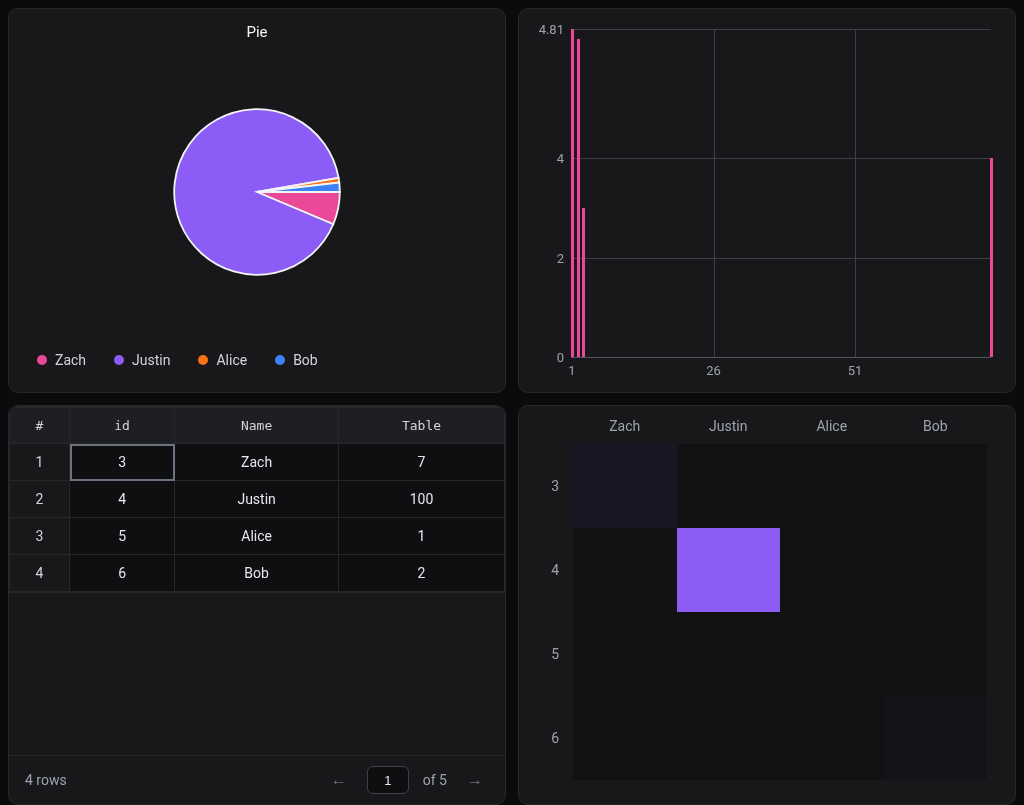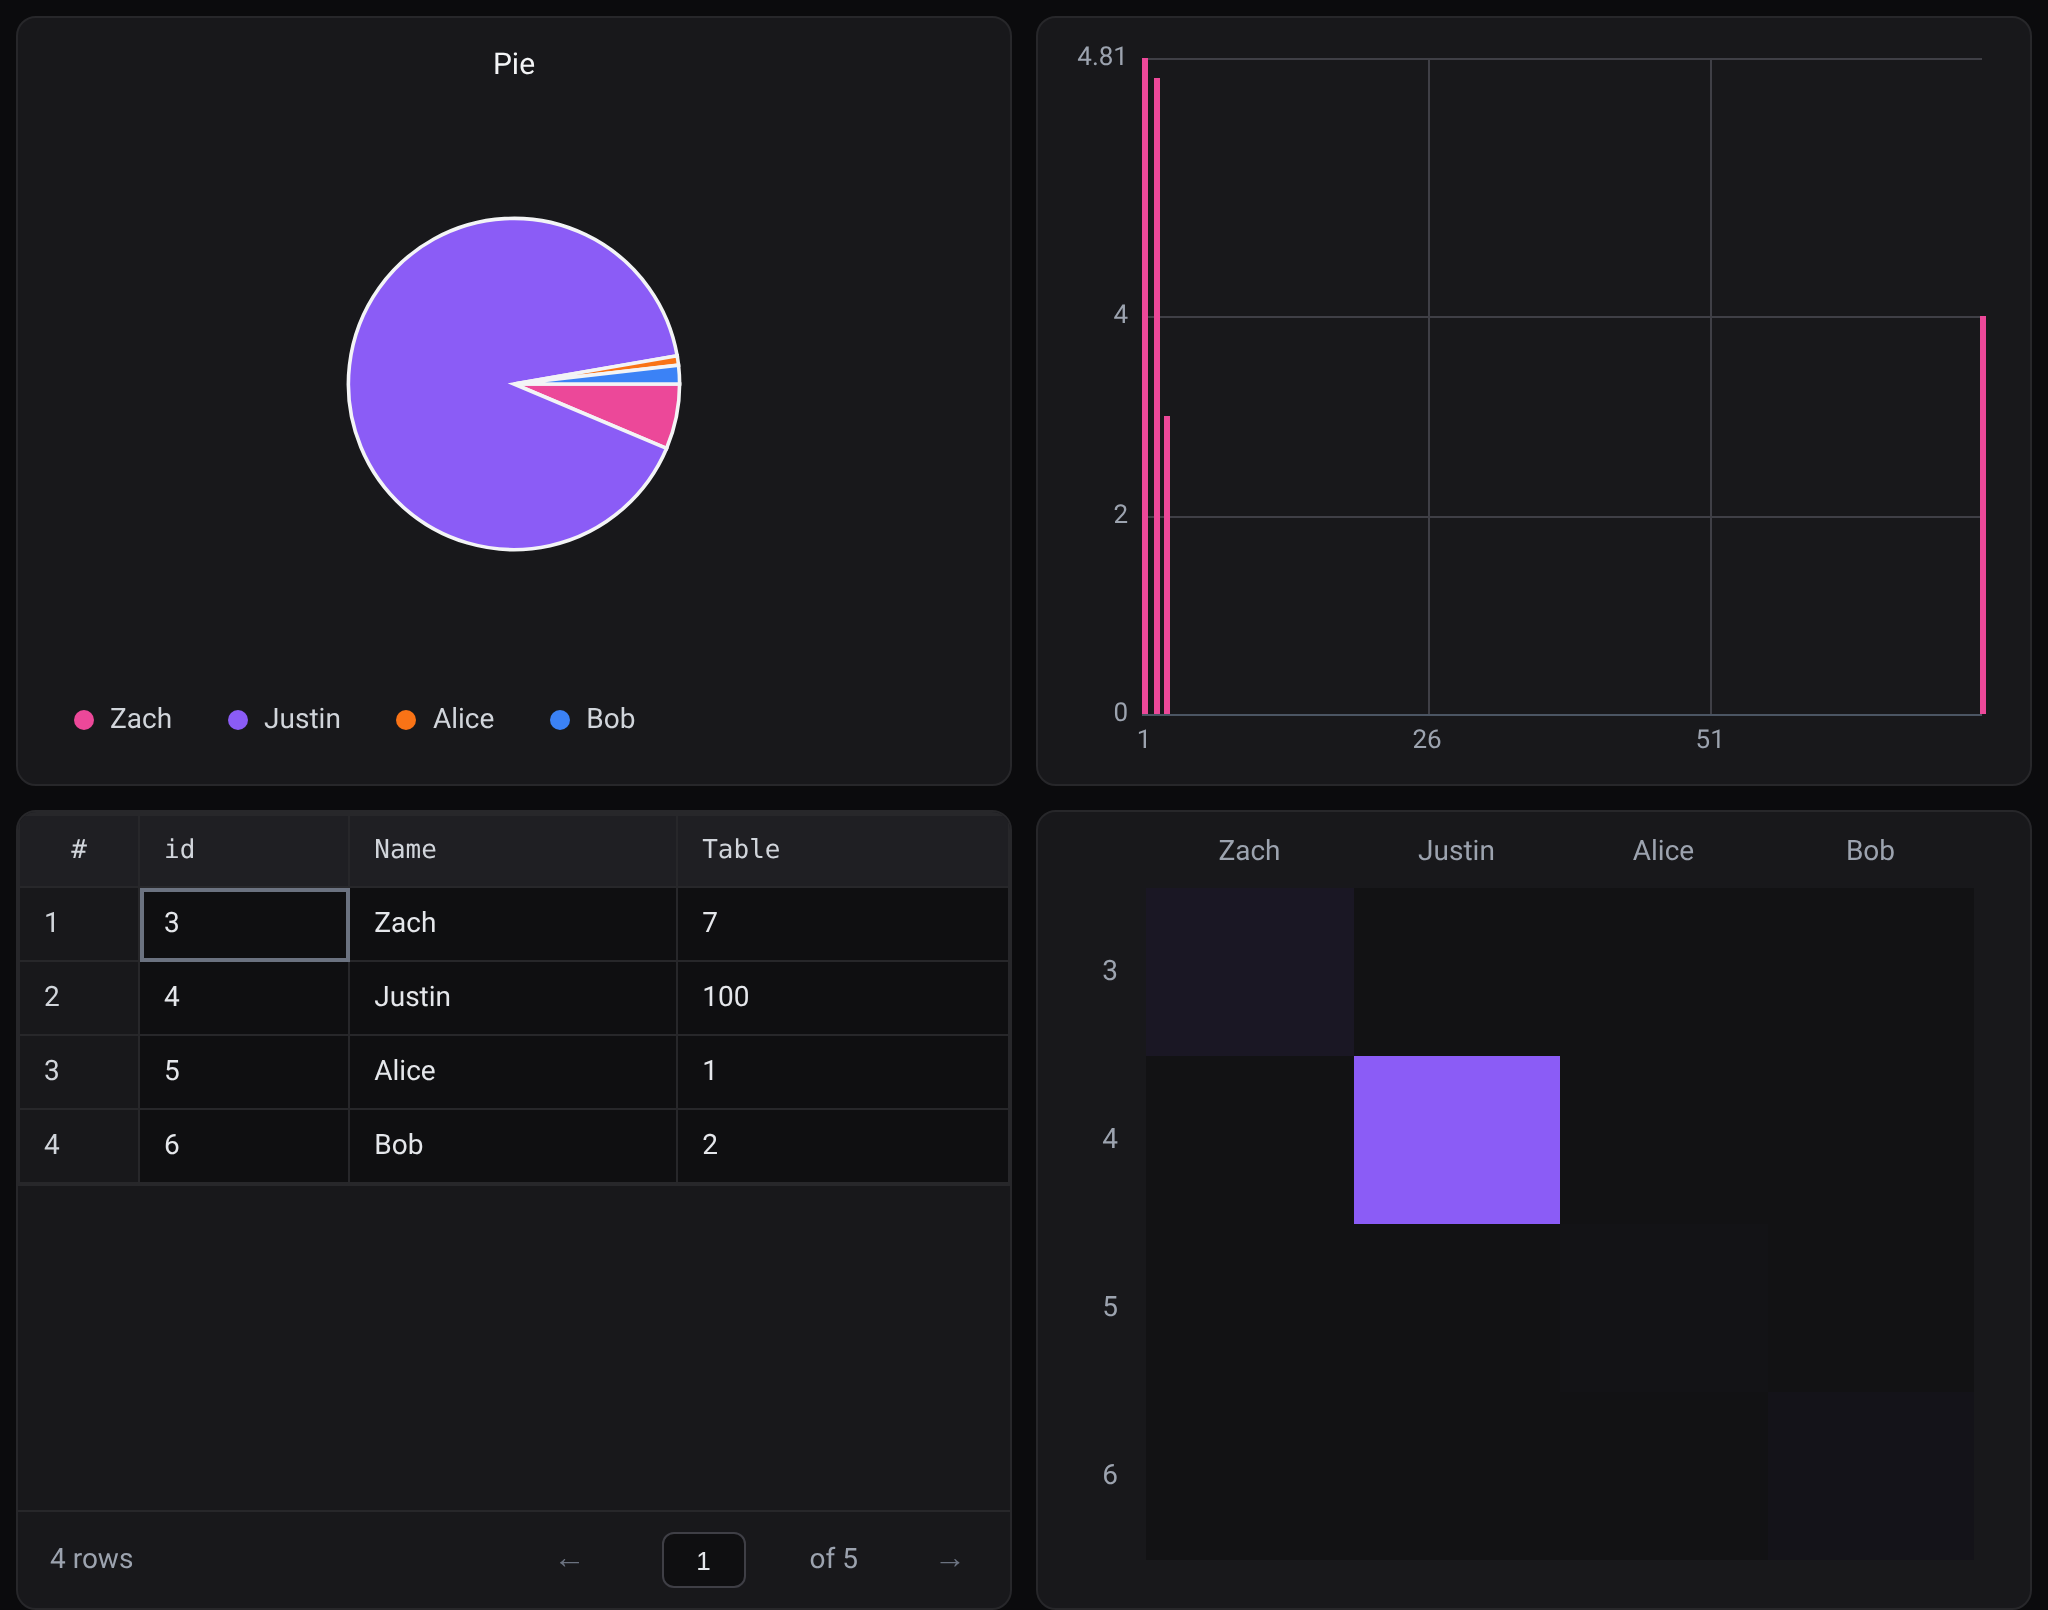--- a/index.html
+++ b/index.html
@@ -42,28 +42,28 @@
   .plot-area { position:relative; width:100%; height:100%; border-left:1px solid #4b5563; border-bottom:1px solid #4b5563; }
   .hgrid { position:absolute; left:0; right:0; height:0; border-top:1px solid #3f3f46; }
   .vgrid { position:absolute; top:0; bottom:0; width:0; border-left:1px solid #3f3f46; }
   .ytick { position:absolute; right:100%; transform:translateY(-50%); padding-right:8px; color:#9ca3af; font-size:13px; white-space:nowrap; }
   .xtick { position:absolute; top:100%; transform:translateX(-50%); padding-top:6px; color:#9ca3af; font-size:13px; }
   .bar { position:absolute; bottom:0; width:3px; background:#ec4899; }
 
   
   .table-wrap { flex:1; display:flex; flex-direction:column; border-top:1px solid #27272a; }
   table { width:100%; border-collapse:collapse; }
-  th, td { text-align:left; padding:10px 12px; border:1px solid #27272a; font-weight:400; }
+  th, td { text-align:center; padding:10px 12px; border:1px solid #27272a; font-weight:400; }
   th { background:#1f1f23; color:#d1d5db; font-family: ui-monospace, monospace; font-size:13px; }
   th.rownum { width:60px; text-align:center; }
   td { background:#0f0f11; color:#e5e7eb; }
   td.rownum { background:#18181b; color:#d1d5db; width:60px; }
   td.selected { outline:2px solid #6b7280; outline-offset:-2px; }
   .table-fill { flex:1; background:#18181b; border-top:1px solid #27272a; }
-  .pager { display:flex; align-items:center; gap:32px; padding:10px 16px; border-top:1px solid #27272a; color:#9ca3af; }
+  .pager { display:flex; align-items:center; gap:14px; padding:10px 16px; border-top:1px solid #27272a; color:#9ca3af; }
   .pager-spacer { flex:1; }
   .pager-btn { background:none; border:none; color:#6b7280; font-size:16px; cursor:pointer; padding:4px 6px; }
   .pager-input { width:42px; height:28px; background:#0f0f11; border:1px solid #3f3f46; border-radius:6px; color:#e5e7eb; text-align:center; font-size:13px; }
 
   
   .heat-body { flex:1; padding: 12px 28px 24px 54px; display:flex; flex-direction:column; }
   .heat-colheads { display:grid; grid-template-columns: repeat(4,1fr); text-align:center; color:#9ca3af; font-size:14px; padding-bottom:10px; }
   .heat-rows { flex:1; display:grid; grid-template-rows: repeat(4,1fr); }
   .heat-row { display:grid; grid-template-columns: repeat(4,1fr); position:relative; }
   .heat-rowlabel { position:absolute; right:100%; top:50%; transform:translateY(-50%); padding-right:14px; color:#9ca3af; font-size:14px; }

